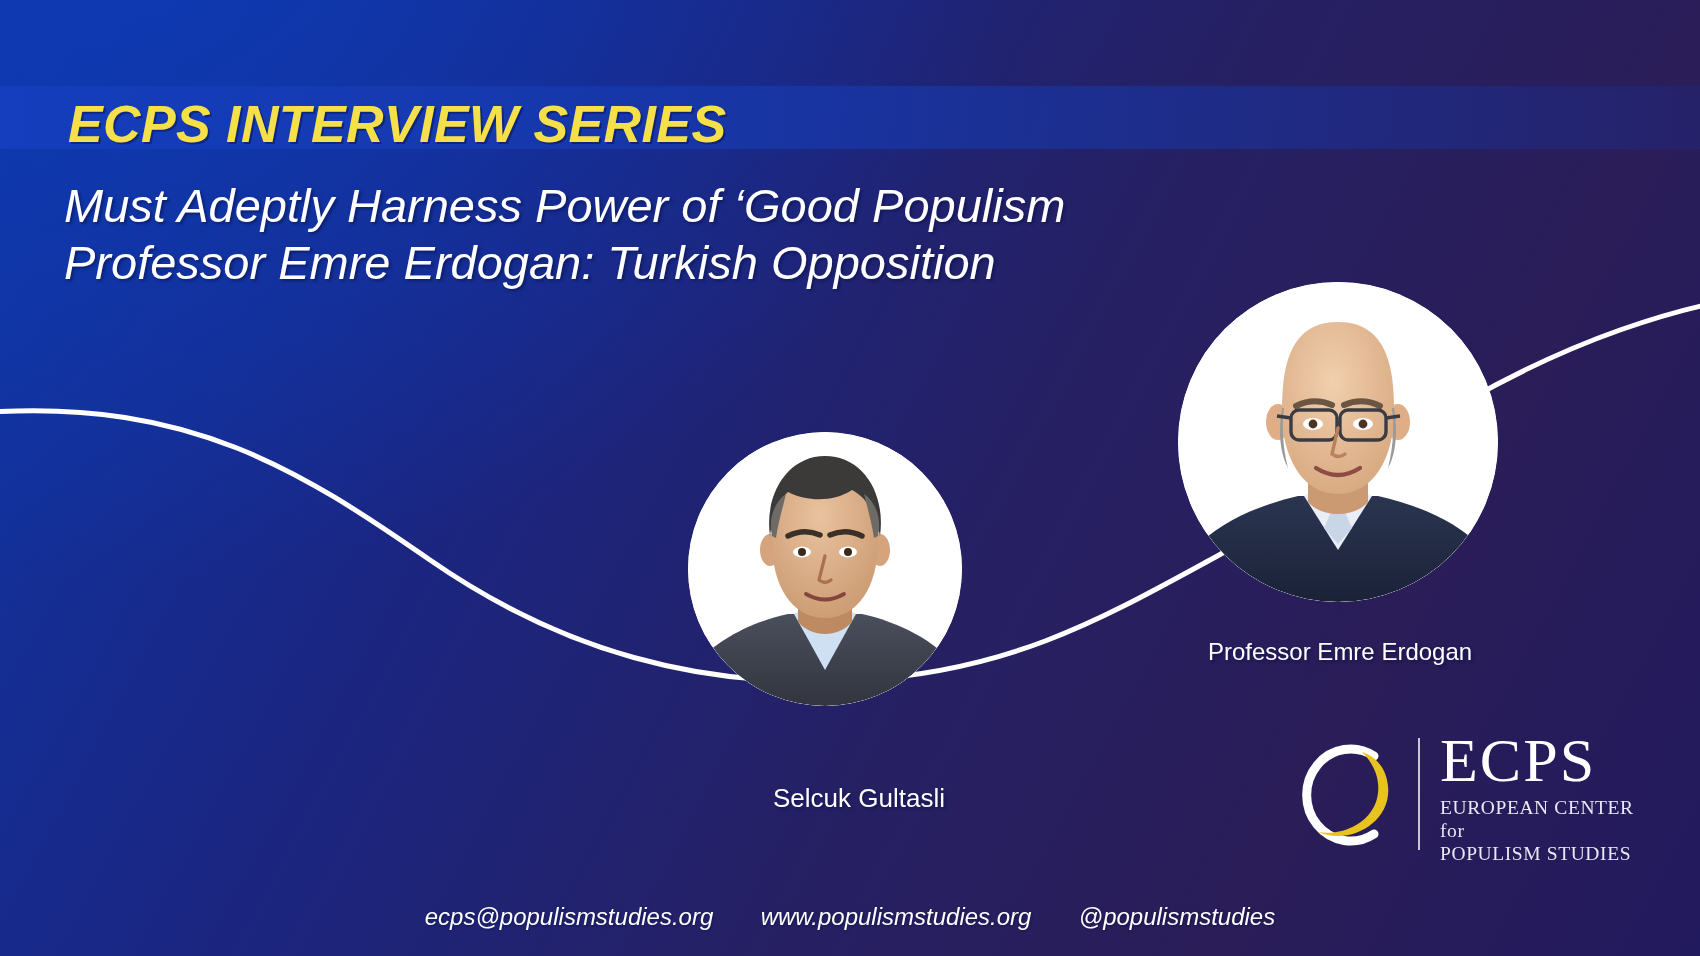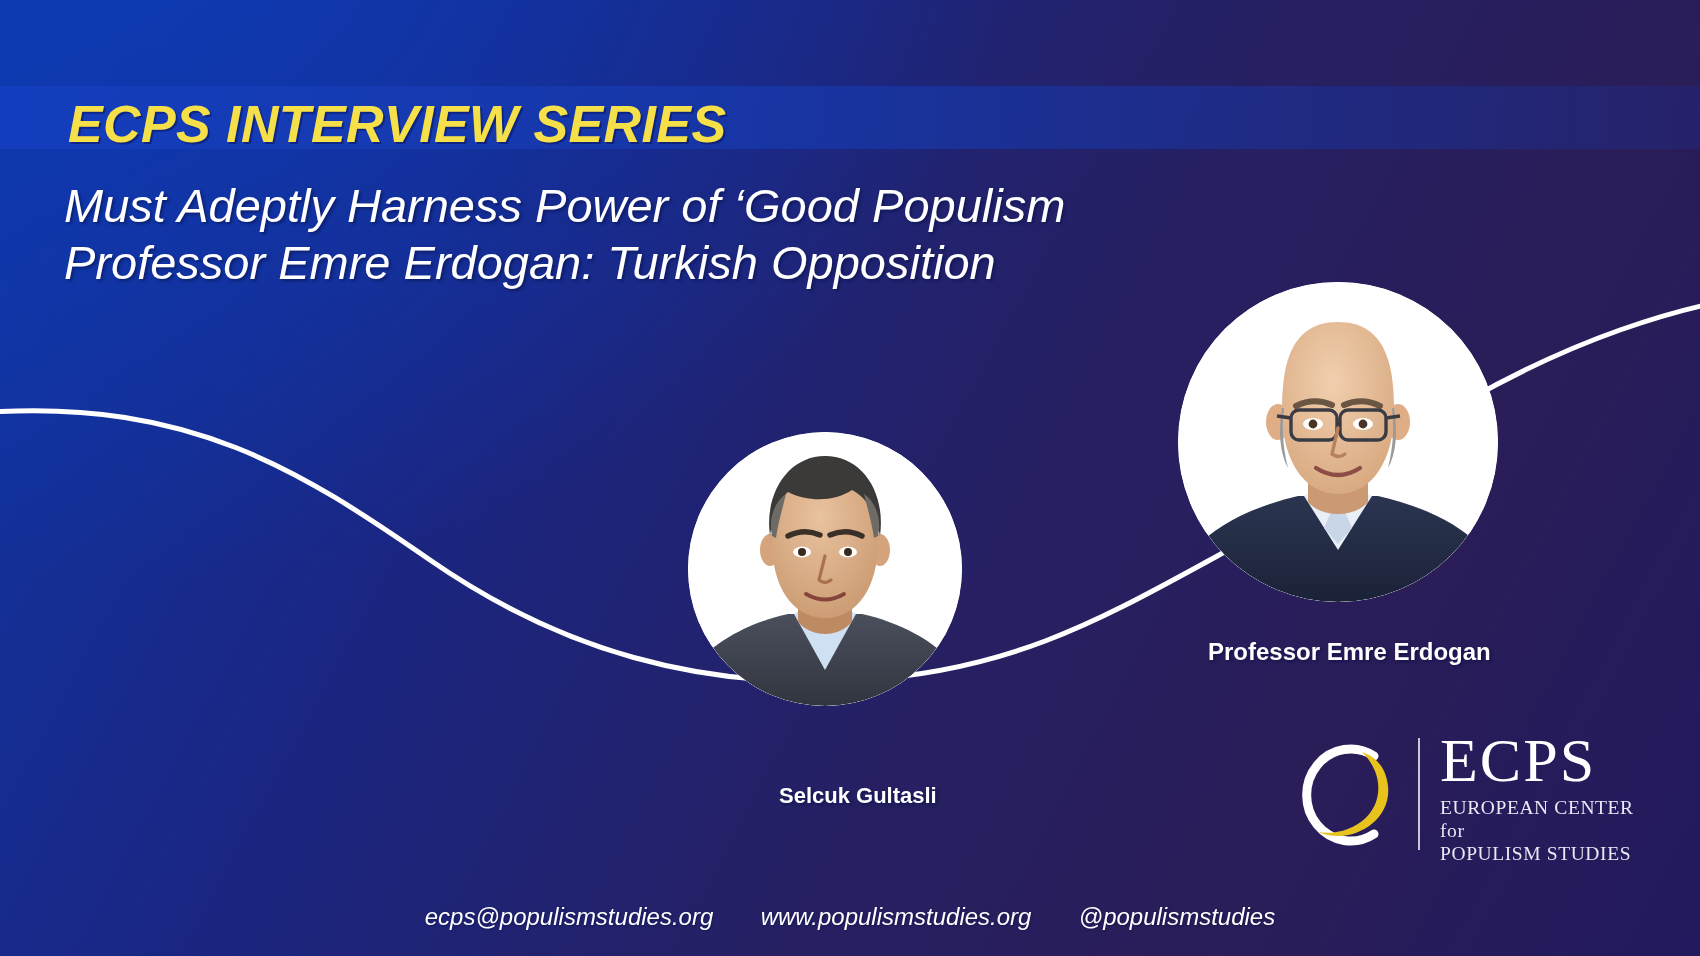--- a/index.html
+++ b/index.html
@@ -36,25 +36,25 @@
   }
   .title .ln{display:block;white-space:nowrap;}
   
   .avatar{
     position:absolute;border-radius:50%;overflow:hidden;background:#ffffff;
   }
   .avatar svg{display:block;}
   .av-erdogan{left:1178px;top:282px;width:320px;height:320px;}
   .av-gultasli{left:688px;top:432px;width:274px;height:274px;}
   .cap{
-    position:absolute;font-weight:bold;color:#ffffff;
+    position:absolute;font-weight:normal;color:#ffffff;
     text-shadow:2px 2px 3px rgba(8,16,70,0.6);white-space:nowrap;
   }
   .cap-erdogan{left:1208px;top:638px;font-size:24px;}
-  .cap-gultasli{left:773px;top:783px;font-size:22px;margin-left:6px;}
+  .cap-gultasli{left:773px;top:783px;font-size:26px;}
   
   .logo{position:absolute;left:1288px;top:730px;width:354px;height:130px;}
   .logo-mark{position:absolute;left:0;top:6px;width:120px;height:118px;}
   .logo-div{position:absolute;left:130px;top:8px;width:2px;height:112px;background:rgba(255,255,255,0.75);}
   .logo-text{position:absolute;left:152px;top:0;width:200px;}
   .logo-ecps{
     font-family:"Liberation Serif", serif;font-size:62px;line-height:0.98;
     color:#ffffff;letter-spacing:2px;font-weight:400;
   }
   .logo-sub{

